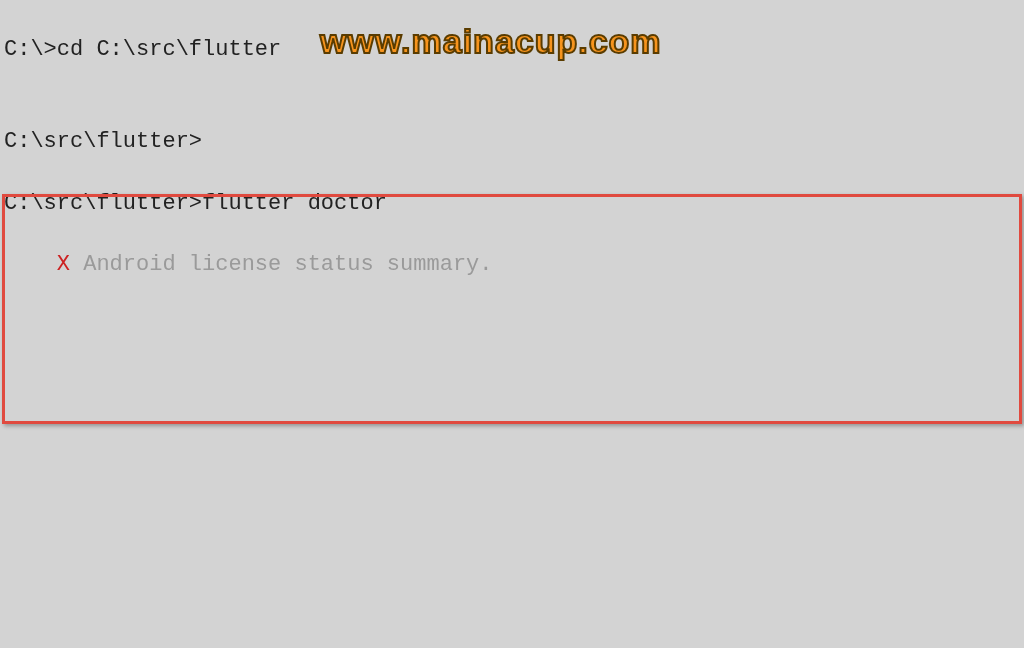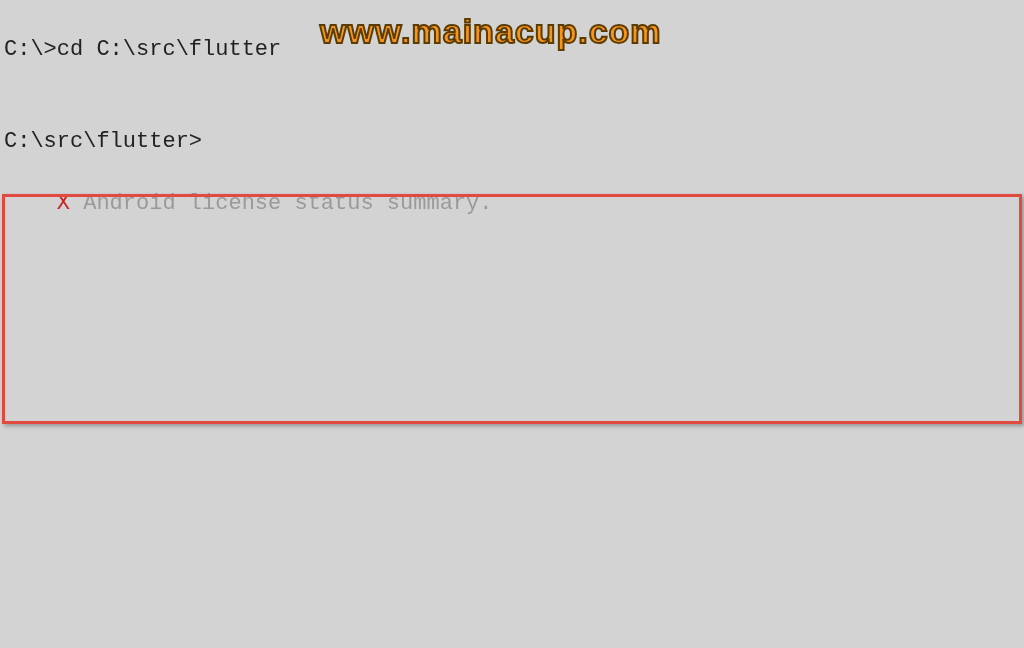--- a/index.html
+++ b/index.html
@@ -23,21 +23,21 @@
   .yellow { color: #b58900; }
   .red { color: #c22; }
   .dark { color: #222; }
   .dim { color: #9a9a9a; }
   .cursor-block {
     background: #555;
     color: #d3d3d3;
   }
   .watermark {
     position: absolute;
-    top: 8px;
+    top: 18px;
     left: 320px;
     font-family: Arial, sans-serif;
     font-weight: 900;
     font-size: 34px;
     color: #f7941d;
     -webkit-text-stroke: 2px #5a3c00;
     letter-spacing: 1px;
   }
   .highlight-box {
     position: absolute;
@@ -55,20 +55,21 @@
 <body>
 
 <div class="watermark">www.mainacup.com</div>
 
 <div class="highlight-box"></div>
 
 <div class="terminal">
 <span class="line dark">C:\&gt;cd C:\src\flutter</span>
 <span class="line"></span>
 <span class="line dark">C:\src\flutter&gt;</span>
+<span class="line"><span class="dark">C:\src\flutter&gt;</span><span class="dark">flutter doctor</span></span>
 <span class="line"><span>    </span><span class="red">X</span><span class="dim"> Android license status summary.</span></span>
 
 
 
 
 
 
 
 
 

